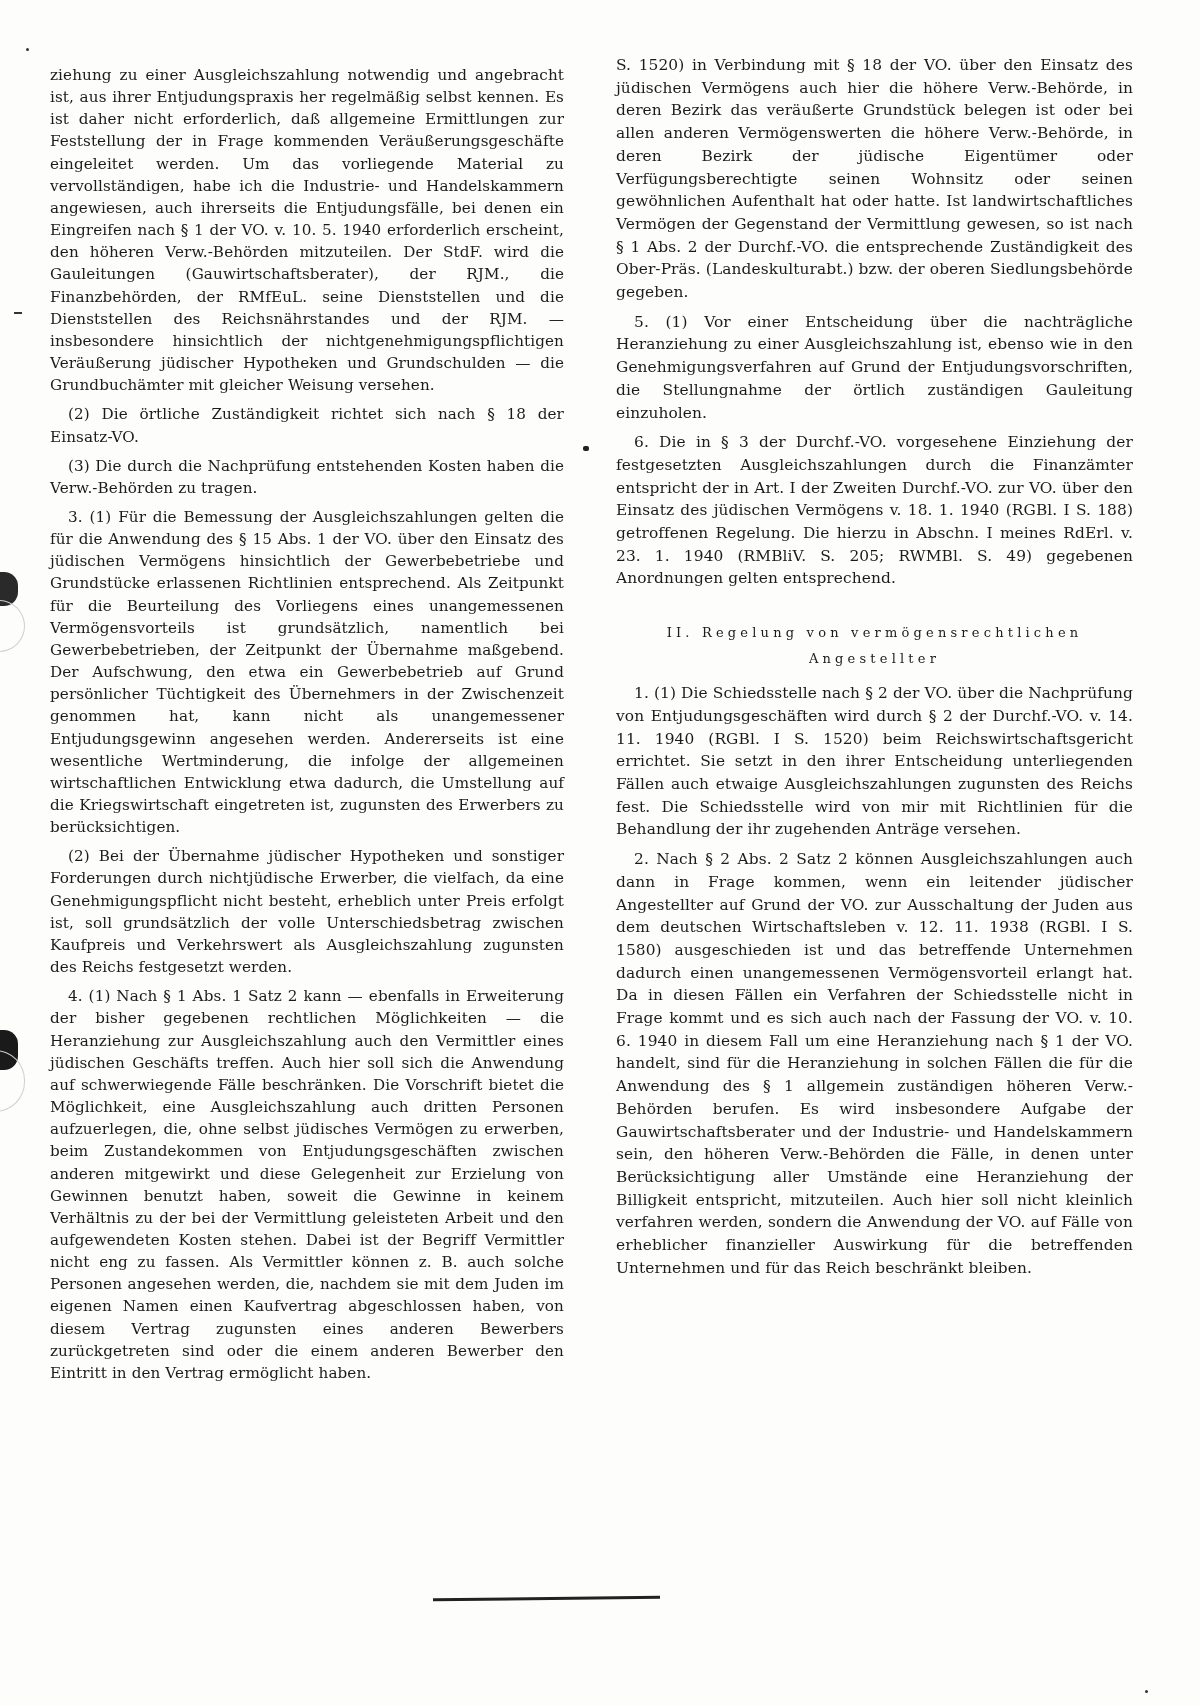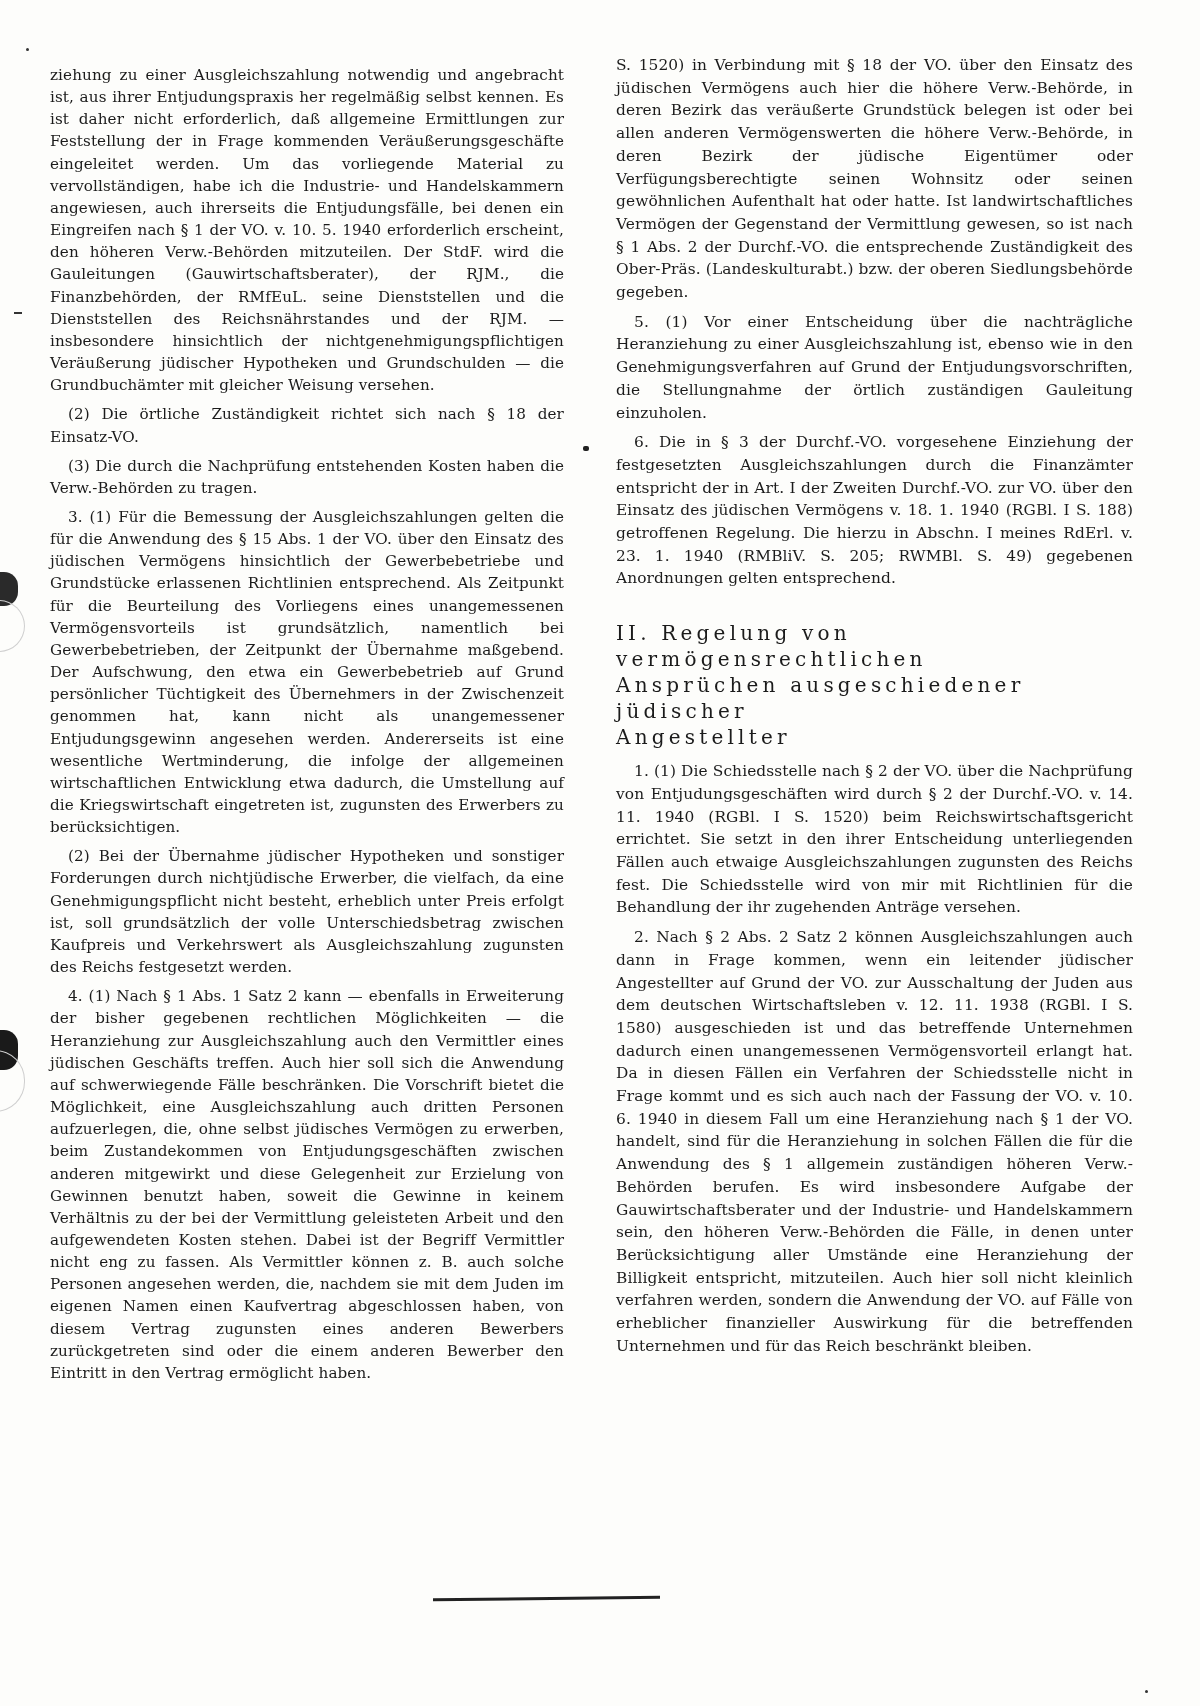--- a/index.html
+++ b/index.html
@@ -18,22 +18,22 @@
       line-height: 22.15px;
       text-align: justify;
       letter-spacing: 0.1px;
       margin-left: 12px;
     }
     .col-left { left: 38px; }
     .col-right { left: 604px; top: 54px; width: 517px; font-size: 15.4px; line-height: 22.7px; }
     .col p { margin: 0 0 7px 0; text-indent: 18px; }
     .col p.first { text-indent: 0; }
     .heading {
-      text-align: left; margin: 30px 0 10px 0; text-indent: 0 !important;
-      letter-spacing: 4.2px; font-size: 20px; line-height: 26px;
+      text-align: center; margin: 30px 0 10px 0; text-indent: 0 !important;
+      letter-spacing: 4.2px; font-size: 13px; line-height: 26px;
     }
     .rule {
       position: absolute; left: 433px; top: 1597px; width: 227px; height: 3px;
       background: #222; transform: rotate(-0.6deg);
     }
     .blot {
       position: absolute; left: 0; width: 18px; border-radius: 0 14px 14px 0;
       background: #2a2a2a;
     }
     .blot-a { top: 572px; height: 34px; }
@@ -71,21 +71,20 @@
     <p>4. (1) Nach § 1 Abs. 1 Satz 2 kann — ebenfalls in Erweiterung der bisher gegebenen rechtlichen Möglichkeiten — die Heranziehung zur Ausgleichszahlung auch den Vermittler eines jüdischen Geschäfts treffen. Auch hier soll sich die Anwendung auf schwerwiegende Fälle beschränken. Die Vorschrift bietet die Möglichkeit, eine Ausgleichszahlung auch dritten Personen aufzuerlegen, die, ohne selbst jüdisches Vermögen zu erwerben, beim Zustandekommen von Entjudungsgeschäften zwischen anderen mitgewirkt und diese Gelegenheit zur Erzielung von Gewinnen benutzt haben, soweit die Gewinne in keinem Verhältnis zu der bei der Vermittlung geleisteten Arbeit und den aufgewendeten Kosten stehen. Dabei ist der Begriff Vermittler nicht eng zu fassen. Als Vermittler können z. B. auch solche Personen angesehen werden, die, nachdem sie mit dem Juden im eigenen Namen einen Kaufvertrag abgeschlossen haben, von diesem Vertrag zugunsten eines anderen Bewerbers zurückgetreten sind oder die einem anderen Bewerber den Eintritt in den Vertrag ermöglicht haben.</p>
   </div>
 
   <div class="col col-right">
     <p class="first">S. 1520) in Verbindung mit § 18 der VO. über den Einsatz des jüdischen Vermögens auch hier die höhere Verw.-Behörde, in deren Bezirk das veräußerte Grundstück belegen ist oder bei allen anderen Vermögenswerten die höhere Verw.-Behörde, in deren Bezirk der jüdische Eigentümer oder Verfügungsberechtigte seinen Wohnsitz oder seinen gewöhnlichen Aufenthalt hat oder hatte. Ist landwirtschaftliches Vermögen der Gegenstand der Vermittlung gewesen, so ist nach § 1 Abs. 2 der Durchf.-VO. die entsprechende Zuständigkeit des Ober-Präs. (Landeskulturabt.) bzw. der oberen Siedlungsbehörde gegeben.</p>
     <p>5. (1) Vor einer Entscheidung über die nachträgliche Heranziehung zu einer Ausgleichszahlung ist, ebenso wie in den Genehmigungsverfahren auf Grund der Entjudungsvorschriften, die Stellungnahme der örtlich zuständigen Gauleitung einzuholen.</p>
     <p>6. Die in § 3 der Durchf.-VO. vorgesehene Einziehung der festgesetzten Ausgleichszahlungen durch die Finanzämter entspricht der in Art. I der Zweiten Durchf.-VO. zur VO. über den Einsatz des jüdischen Vermögens v. 18. 1. 1940 (RGBl. I S. 188) getroffenen Regelung. Die hierzu in Abschn. I meines RdErl. v. 23. 1. 1940 (RMBliV. S. 205; RWMBl. S. 49) gegebenen Anordnungen gelten entsprechend.</p>
 
     <div class="heading">
       <div>II. Regelung von vermögensrechtlichen</div>
-      <div>Ansprüchen ausgeschiedener jüdischer</div>
       <div>Angestellter</div>
     </div>
 
     <p>1. (1) Die Schiedsstelle nach § 2 der VO. über die Nachprüfung von Entjudungsgeschäften wird durch § 2 der Durchf.-VO. v. 14. 11. 1940 (RGBl. I S. 1520) beim Reichswirtschaftsgericht errichtet. Sie setzt in den ihrer Entscheidung unterliegenden Fällen auch etwaige Ausgleichszahlungen zugunsten des Reichs fest. Die Schiedsstelle wird von mir mit Richtlinien für die Behandlung der ihr zugehenden Anträge versehen.</p>
     <p>2. Nach § 2 Abs. 2 Satz 2 können Ausgleichszahlungen auch dann in Frage kommen, wenn ein leitender jüdischer Angestellter auf Grund der VO. zur Ausschaltung der Juden aus dem deutschen Wirtschaftsleben v. 12. 11. 1938 (RGBl. I S. 1580) ausgeschieden ist und das betreffende Unternehmen dadurch einen unangemessenen Vermögensvorteil erlangt hat. Da in diesen Fällen ein Verfahren der Schiedsstelle nicht in Frage kommt und es sich auch nach der Fassung der VO. v. 10. 6. 1940 in diesem Fall um eine Heranziehung nach § 1 der VO. handelt, sind für die Heranziehung in solchen Fällen die für die Anwendung des § 1 allgemein zuständigen höheren Verw.-Behörden berufen. Es wird insbesondere Aufgabe der Gauwirtschaftsberater und der Industrie- und Handelskammern sein, den höheren Verw.-Behörden die Fälle, in denen unter Berücksichtigung aller Umstände eine Heranziehung der Billigkeit entspricht, mitzuteilen. Auch hier soll nicht kleinlich verfahren werden, sondern die Anwendung der VO. auf Fälle von erheblicher finanzieller Auswirkung für die betreffenden Unternehmen und für das Reich beschränkt bleiben.</p>
   </div>
 
   <div class="rule"></div>
 </div>
 

